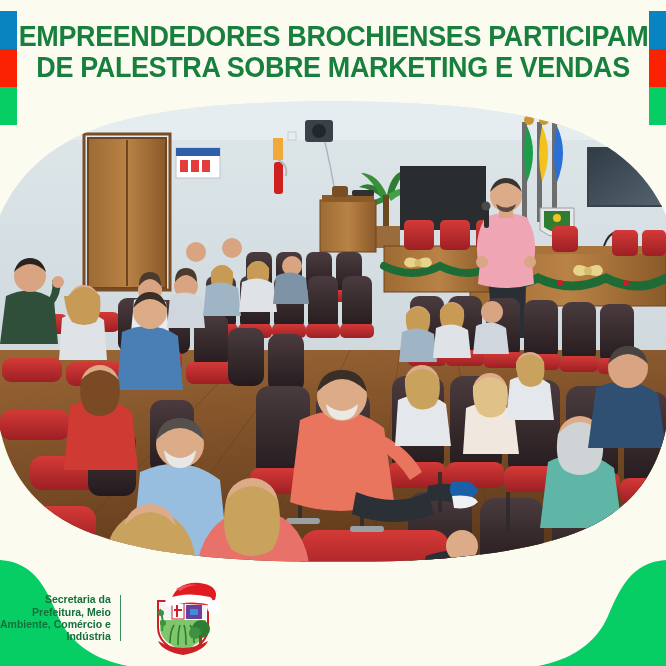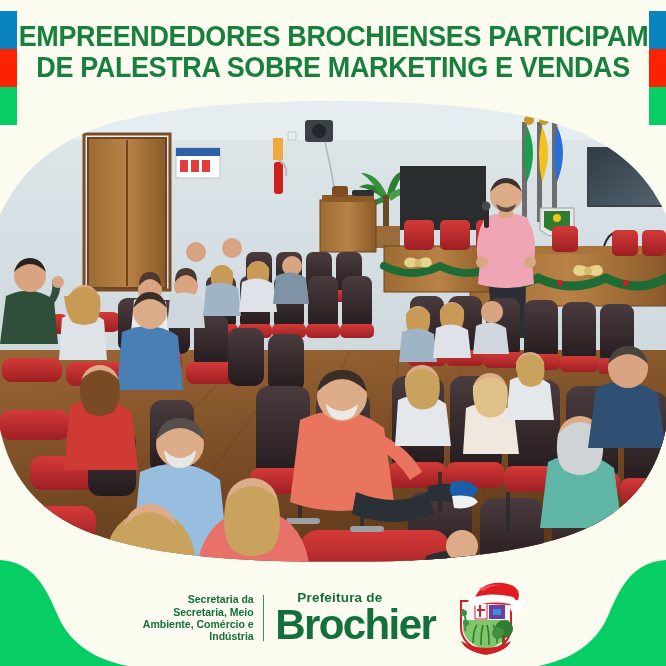--- a/index.html
+++ b/index.html
@@ -96,21 +96,20 @@
   
   .footer {
     position: absolute;
     left: 0;
     bottom: 0;
     width: 666px;
     height: 96px;
     z-index: 7;
     display: flex;
     align-items: center;
-    justify-content: center;
   }
   .lockup {
     display: flex;
     align-items: center;
     gap: 0px;
   }
   .secretaria {
     text-align: right;
     color: #14703a;
     font-family: "Liberation Sans Narrow", "Liberation Sans", sans-serif;
@@ -650,31 +649,27 @@
     <svg viewBox="0 0 128 106" preserveAspectRatio="none">
       <path d="M128,0 C94,2 82,28 70,56 C58,84 32,100 0,106 L128,106 Z" fill="#06ce64"></path>
     </svg>
   </div>
 
   <div class="footer">
     <div class="lockup">
 
       <div class="secretaria">
         <div>Secretaria da</div>
-        <div>Secretaria, Meio</div>
+        <div>Prefeitura, Meio</div>
         <div>Ambiente, Comércio e</div>
         <div>Indústria</div>
       </div>
 
       <div class="divider-rule"></div>
 
-      <div class="brand-block">
-        <div class="brand-pref">Prefeitura de</div>
-        <div class="brand-city">Brochier</div>
-      </div>
 
       <div class="crest">
         <svg viewBox="0 0 74 78">
 
           <path d="M12,22 L62,22 L62,48 Q62,66 37,74 Q12,66 12,48 Z" fill="#ffffff" stroke="#cf2027" stroke-width="2"></path>
 
           <path d="M14,24 L36,24 L36,40 L14,40 Z" fill="#f4f4f4"></path>
           <path d="M38,24 L60,24 L60,40 L38,40 Z" fill="#f4f4f4"></path>
 
           <rect x="40" y="26" width="16" height="14" fill="#6a3fa0"></rect>

